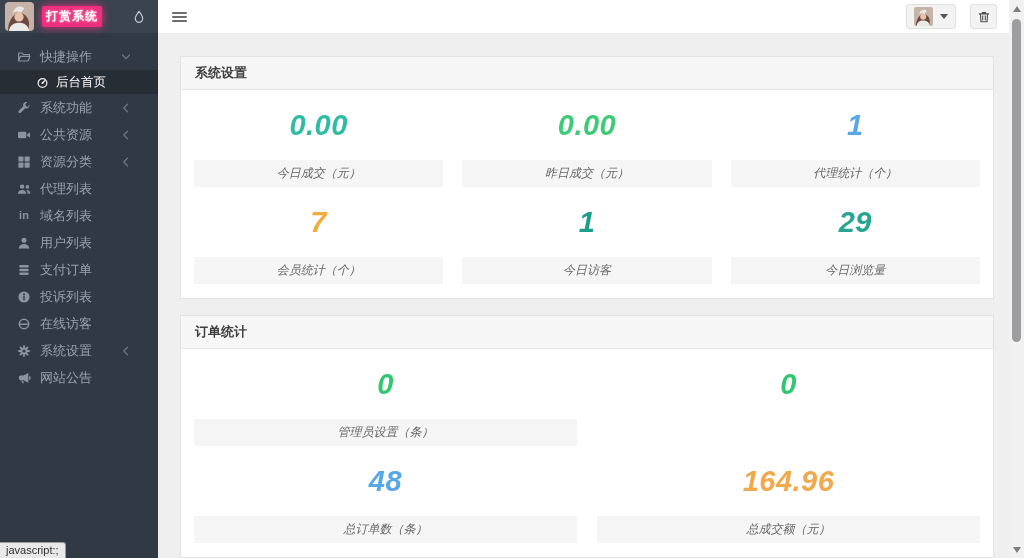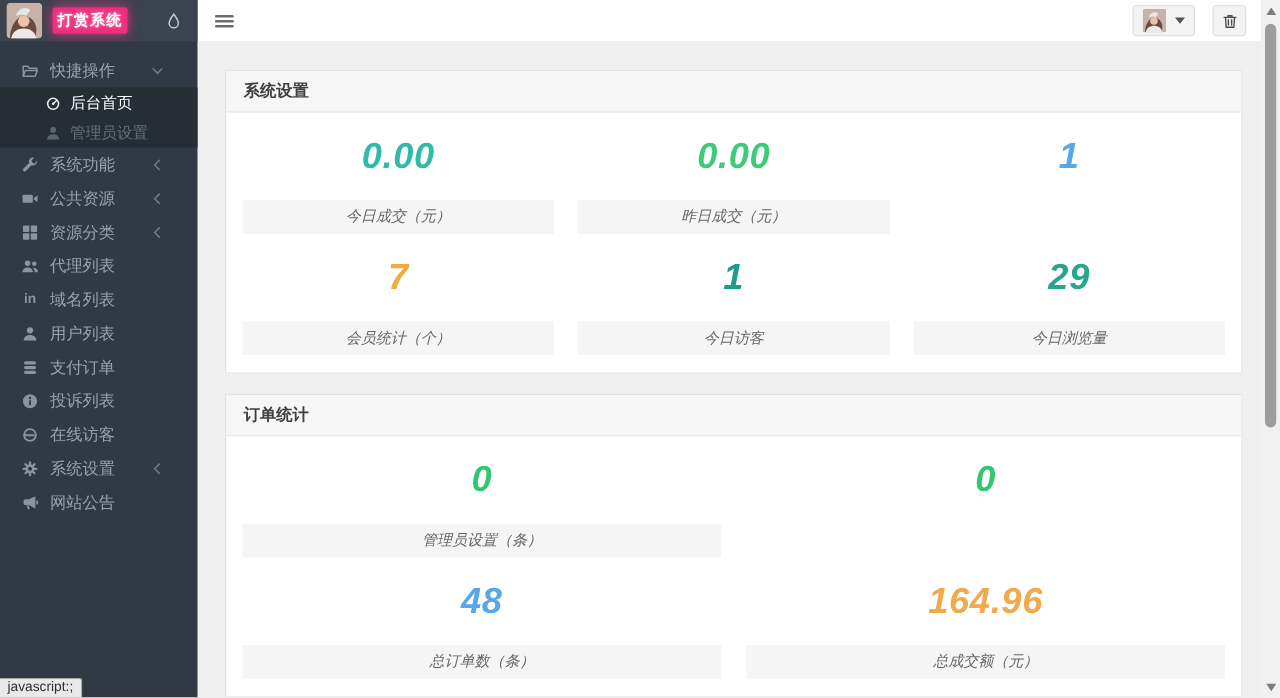--- a/index.html
+++ b/index.html
@@ -192,28 +192,20 @@
 
     <div class="submenu">
       <div class="nav-item active">
         <span class="mi">
             <svg width="13" height="13">
               <use href="#i-gauge"></use>
             </svg>
           </span>
         <span>后台首页</span>
       </div>
-      <div class="nav-item muted">
-        <span class="mi">
-            <svg width="13" height="13">
-              <use href="#i-user"></use>
-            </svg>
-          </span>
-        <span>管理员设置</span>
-      </div>
     </div>
 
     <div class="nav-item">
       <span class="mi">
           <svg width="14" height="14">
             <use href="#i-wrench"></use>
           </svg>
         </span>
       <span>系统功能</span>
       <span class="chev">
@@ -360,20 +352,21 @@
         <div class="stat">
           <div class="stat-num" style="color: rgb(47, 187, 164);">0.00</div>
           <div class="stat-label">今日成交（元）</div>
         </div>
         <div class="stat">
           <div class="stat-num" style="color: rgb(62, 203, 120);">0.00</div>
           <div class="stat-label">昨日成交（元）</div>
         </div>
         <div class="stat">
           <div class="stat-num" style="color: rgb(88, 168, 232);">1</div>
+          <div class="stat-label">代理统计（个）</div>
         </div>
         <div class="stat">
           <div class="stat-num" style="color: rgb(242, 171, 60);">7</div>
           <div class="stat-label">会员统计（个）</div>
         </div>
         <div class="stat">
           <div class="stat-num" style="color: rgb(26, 157, 137);">1</div>
           <div class="stat-label">今日访客</div>
         </div>
         <div class="stat">

